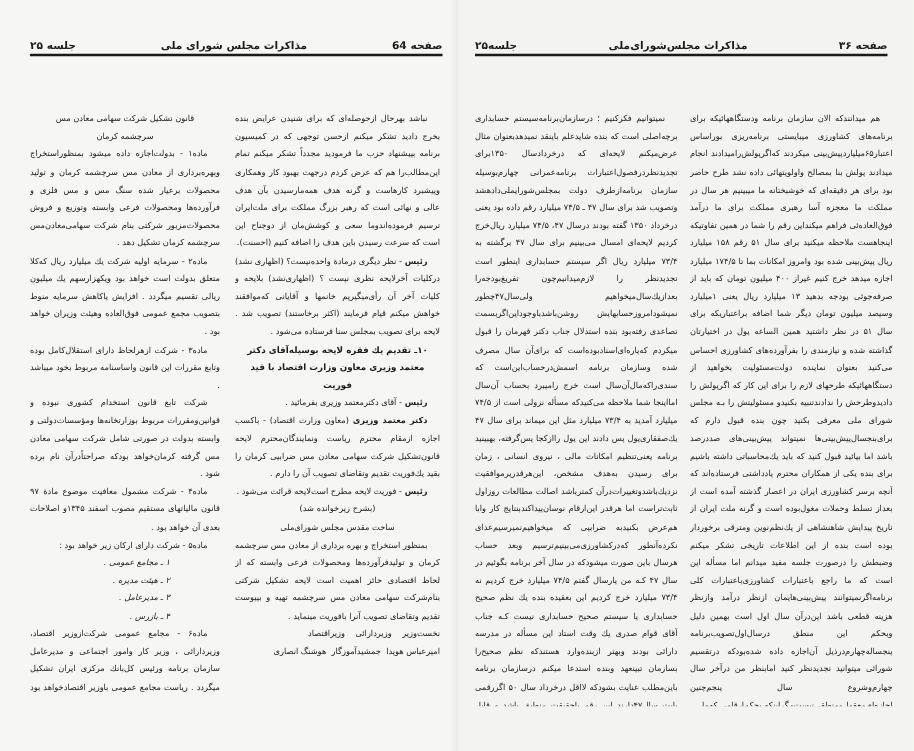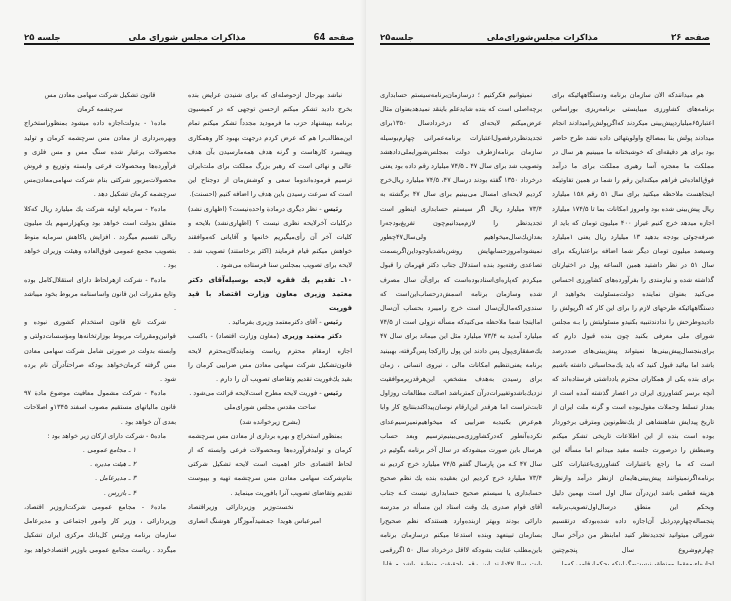--- a/index.html
+++ b/index.html
@@ -32,23 +32,23 @@
     font-size:6.6px; line-height:14.2px;
     overflow:hidden;
     margin-top:41px;
   }
   .page.left .col.c1 { left:24px; width:152px; }
   .page.left .col.c2 { left:188px; width:164px; }
   .page.right .col.c1 { left:14px; width:162px; }
   .page.right .col.c2 { left:186px; width:162px; }
   .col p { margin:0; text-indent:10px; }
   .col .center { text-align:center; text-indent:0; }
-  .col .title { font-weight:bold; text-indent:0; font-size:7px; }
+  .col .title { font-weight:bold; text-align:center; text-indent:0; font-size:7px; }
   .col .list { text-indent:0; padding-right:40px;font-style:italic; }
-  .col .sign { text-align:left; text-indent:0; }
+  .col .sign { text-align:right; text-indent:0; }
   .art-label { font-weight:normal; }
   .speaker { font-weight:bold; }
 </style>
 </head>
 <body>
 
 <div class="spread">
 
   <div class="page left">
     <div class="header">
@@ -71,22 +71,22 @@
       </p>
       <p>
         <span class="speaker">دکتر معتمد وزیری</span>
         <span>(معاون وزارت اقتصاد)</span>
         <span>- باکسب اجازه ازمقام محترم ریاست ونمایندگان‌محترم لایحه قانون‌تشکیل شرکت سهامی معادن مس ضرابیی کرمان را بقید یك‌فوریت تقدیم وتقاضای تصویب آن را دارم .</span>
       </p>
       <p>
         <span class="speaker">رئیس</span>
         <span>- فوریت لایحه مطرح است‌لایحه قرائت می‌شود .</span>
       </p>
+      <p class="center">(بشرح زیرخوانده شد)</p>
       <p class="center">ساحت مقدس مجلس شورای‌ملی</p>
-      <p class="center">(بشرح زیرخوانده شد)</p>
       <p>بمنظور استخراج و بهره برداری از معادن مس سرچشمه کرمان و تولیدفرآورده‌ها ومحصولات فرعی وابسته که از لحاظ اقتصادی حائز اهمیت است لایحه تشکیل شرکتی بنام‌شرکت سهامی معادن مس سرچشمه تهیه و بپیوست تقدیم وتقاضای تصویب آنرا بافوریت مینماید .</p>
       <p class="sign">
         <span>نخست‌وزیر</span>&nbsp;&nbsp;&nbsp;
         <span>وزیردارائی</span>&nbsp;&nbsp;&nbsp;
         <span>وزیراقتصاد</span>
       </p>
       <p class="sign">
         <span>امیرعباس هویدا</span>&nbsp;
         <span>جمشیدآموزگار</span>&nbsp;
         <span>هوشنگ انصاری</span>

